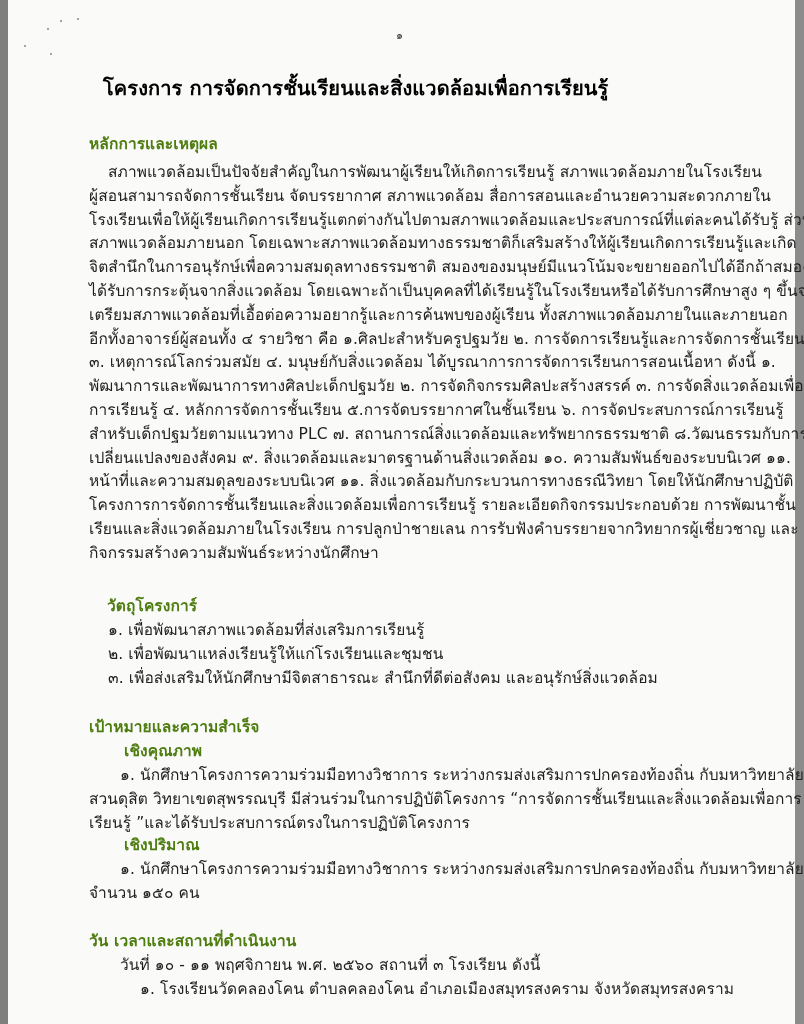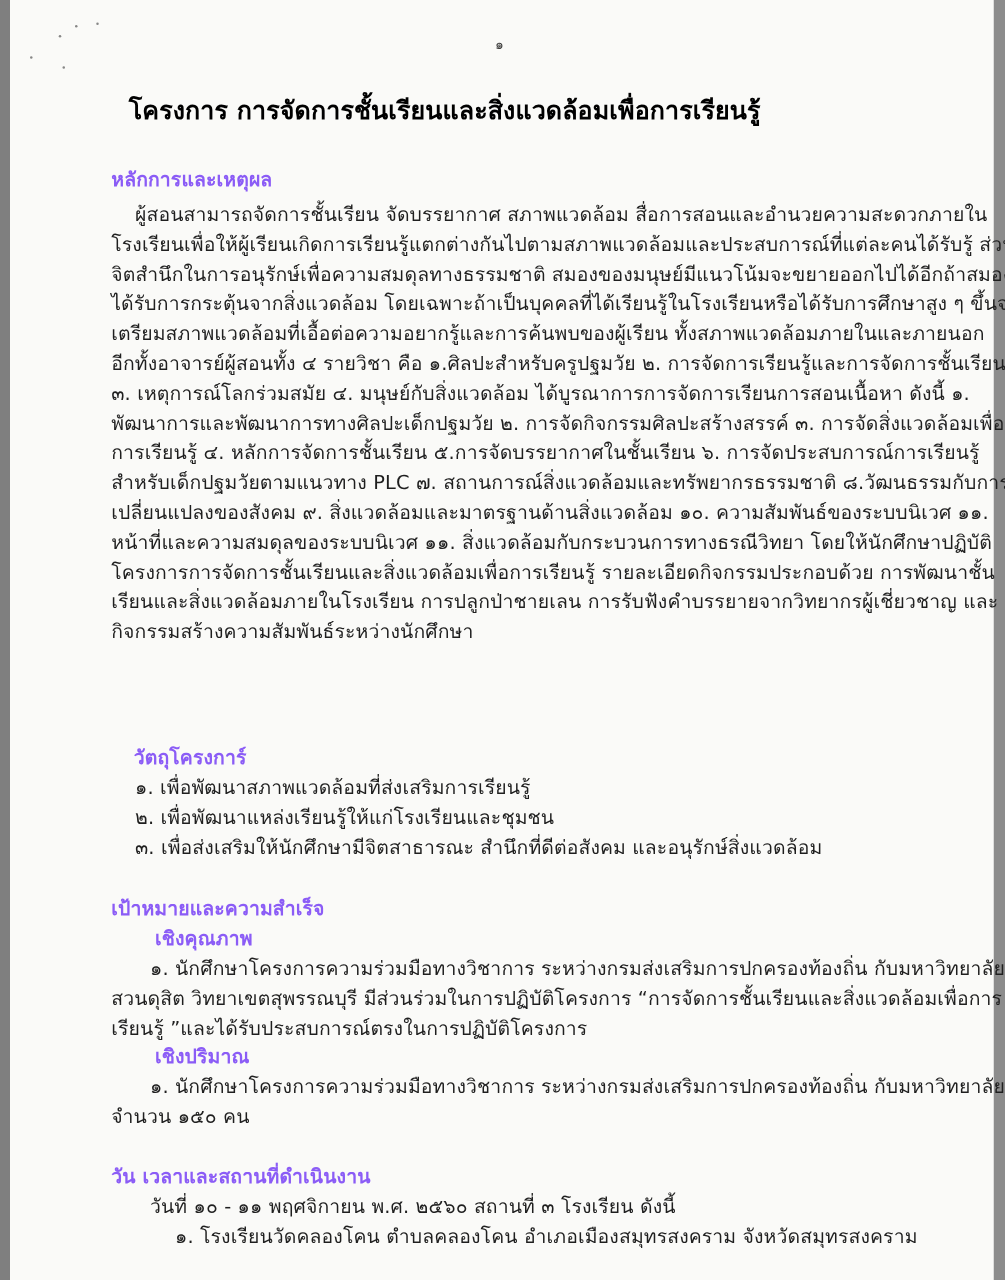--- a/index.html
+++ b/index.html
@@ -25,21 +25,21 @@
     position:absolute;color:#1f1f1f;font-size:15.5px;line-height:23.8px;
     white-space:nowrap;letter-spacing:.1px;
   }
   .page-num{
     position:absolute;left:396px;top:26px;font-size:11px;color:#3a3a3a;
   }
   .doc-title{
     position:absolute;left:103px;top:72px;font-size:20px;font-weight:bold;
     color:#000000;white-space:nowrap;letter-spacing:.1px;
   }
-  .hd{font-weight:bold;color:#8b5cf6;}
+  .hd{font-weight:bold;color:#4d7c0f;}
   .line{display:block;}
   .indent-first > .line:first-child{padding-left:19px;}
   .para{position:absolute;}
 </style>
 </head>
 <body>
 
 <div class="paper">
 
   <div class="scan-edge-left"></div>
@@ -50,22 +50,24 @@
   <div class="speck" style="left:47px;top:28px"></div>
   <div class="speck" style="left:24px;top:45px"></div>
   <div class="speck" style="left:50px;top:53px"></div>
 
   <div class="page-num">๑</div>
 
   <div class="doc-title">โครงการ การจัดการชั้นเรียนและสิ่งแวดล้อมเพื่อการเรียนรู้</div>
 
   <div class="txt hd" style="left:89px;top:133px">หลักการและเหตุผล</div>
   <div class="txt para indent-first" style="left:89px;top:161px;width:660px">
+    <span class="line">สภาพแวดล้อมเป็นปัจจัยสำคัญในการพัฒนาผู้เรียนให้เกิดการเรียนรู้ สภาพแวดล้อมภายในโรงเรียน</span>
     <span class="line">ผู้สอนสามารถจัดการชั้นเรียน จัดบรรยากาศ สภาพแวดล้อม สื่อการสอนและอำนวยความสะดวกภายใน</span>
     <span class="line">โรงเรียนเพื่อให้ผู้เรียนเกิดการเรียนรู้แตกต่างกันไปตามสภาพแวดล้อมและประสบการณ์ที่แต่ละคนได้รับรู้ ส่วน</span>
+    <span class="line">สภาพแวดล้อมภายนอก โดยเฉพาะสภาพแวดล้อมทางธรรมชาติก็เสริมสร้างให้ผู้เรียนเกิดการเรียนรู้และเกิด</span>
     <span class="line">จิตสำนึกในการอนุรักษ์เพื่อความสมดุลทางธรรมชาติ สมองของมนุษย์มีแนวโน้มจะขยายออกไปได้อีกถ้าสมอง</span>
     <span class="line">ได้รับการกระตุ้นจากสิ่งแวดล้อม โดยเฉพาะถ้าเป็นบุคคลที่ได้เรียนรู้ในโรงเรียนหรือได้รับการศึกษาสูง ๆ ขึ้นจะ</span>
     <span class="line">เตรียมสภาพแวดล้อมที่เอื้อต่อความอยากรู้และการค้นพบของผู้เรียน ทั้งสภาพแวดล้อมภายในและภายนอก</span>
     <span class="line">อีกทั้งอาจารย์ผู้สอนทั้ง ๔ รายวิชา คือ ๑.ศิลปะสำหรับครูปฐมวัย ๒. การจัดการเรียนรู้และการจัดการชั้นเรียน</span>
     <span class="line">๓. เหตุการณ์โลกร่วมสมัย ๔. มนุษย์กับสิ่งแวดล้อม ได้บูรณาการการจัดการเรียนการสอนเนื้อหา ดังนี้ ๑.</span>
     <span class="line">พัฒนาการและพัฒนาการทางศิลปะเด็กปฐมวัย ๒. การจัดกิจกรรมศิลปะสร้างสรรค์ ๓. การจัดสิ่งแวดล้อมเพื่อ</span>
     <span class="line">การเรียนรู้ ๔. หลักการจัดการชั้นเรียน ๕.การจัดบรรยากาศในชั้นเรียน ๖. การจัดประสบการณ์การเรียนรู้</span>
     <span class="line">สำหรับเด็กปฐมวัยตามแนวทาง PLC ๗. สถานการณ์สิ่งแวดล้อมและทรัพยากรธรรมชาติ ๘.วัฒนธรรมกับการ</span>
     <span class="line">เปลี่ยนแปลงของสังคม ๙. สิ่งแวดล้อมและมาตรฐานด้านสิ่งแวดล้อม ๑๐. ความสัมพันธ์ของระบบนิเวศ ๑๑.</span>
     <span class="line">หน้าที่และความสมดุลของระบบนิเวศ ๑๑. สิ่งแวดล้อมกับกระบวนการทางธรณีวิทยา โดยให้นักศึกษาปฏิบัติ</span>

